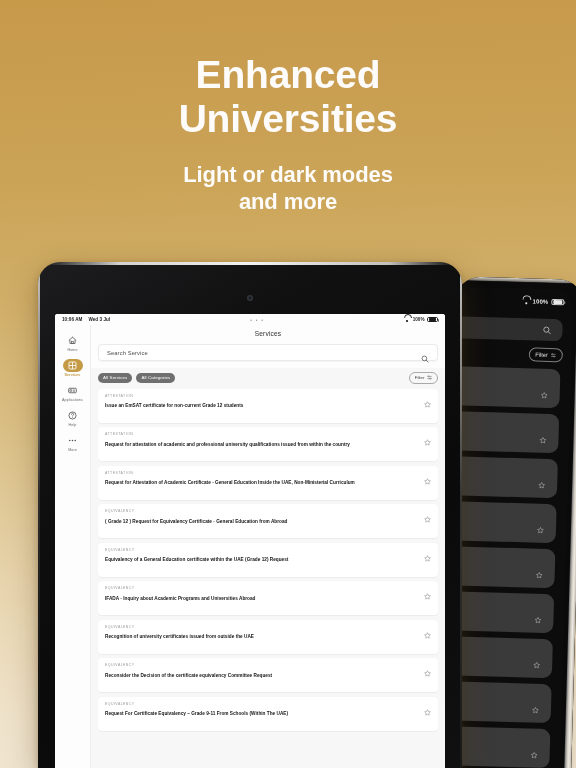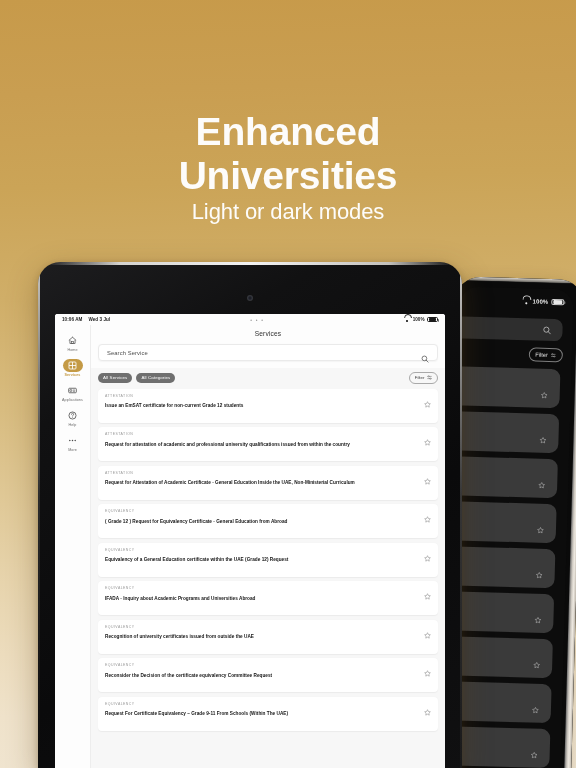--- a/index.html
+++ b/index.html
@@ -16,32 +16,33 @@
       #e7d4ad 74%,
       #ecdcbd 83%,
       #efe2ca 91%,
       #f0e5d1 100%);
     position:relative;
   }
 
   
   .hero { position:absolute; top:0; left:0; width:576px; text-align:center; z-index:5; }
   .hero-title {
-    margin-top:110px;
+    margin-top:53px;
     color:#fdfcfa;
     font-size:39px;
     line-height:44px;
     font-weight:bold;
     letter-spacing:-0.2px;
   }
   .hero-sub {
+    margin-top:20px;
     color:#fdfcfa;
     font-size:22px;
     line-height:27px;
-    font-weight:normal;
+    font-weight:bold;
     letter-spacing:-0.1px;
   }
 
   
   .phone-wrap {
     position:absolute;
     left:448px; top:278px;
     width:130px; height:500px;
     z-index:6;
     transform:rotate(1.6deg);
@@ -275,20 +276,21 @@
 </head>
 <body>
 
 <div class="hero">
   <div class="hero-title">
     <div>Enhanced</div>
     <div>Universities</div>
   </div>
   <div class="hero-sub">
     <div>Light or dark modes</div>
+    <div>and more</div>
   </div>
 </div>
 
 <div class="phone-wrap">
   <div class="phone-body">
     <div class="phone-screen">
 
       <div class="phone-status">
         <span class="wifi-mini"></span>
         <span class="pst">100%</span>

